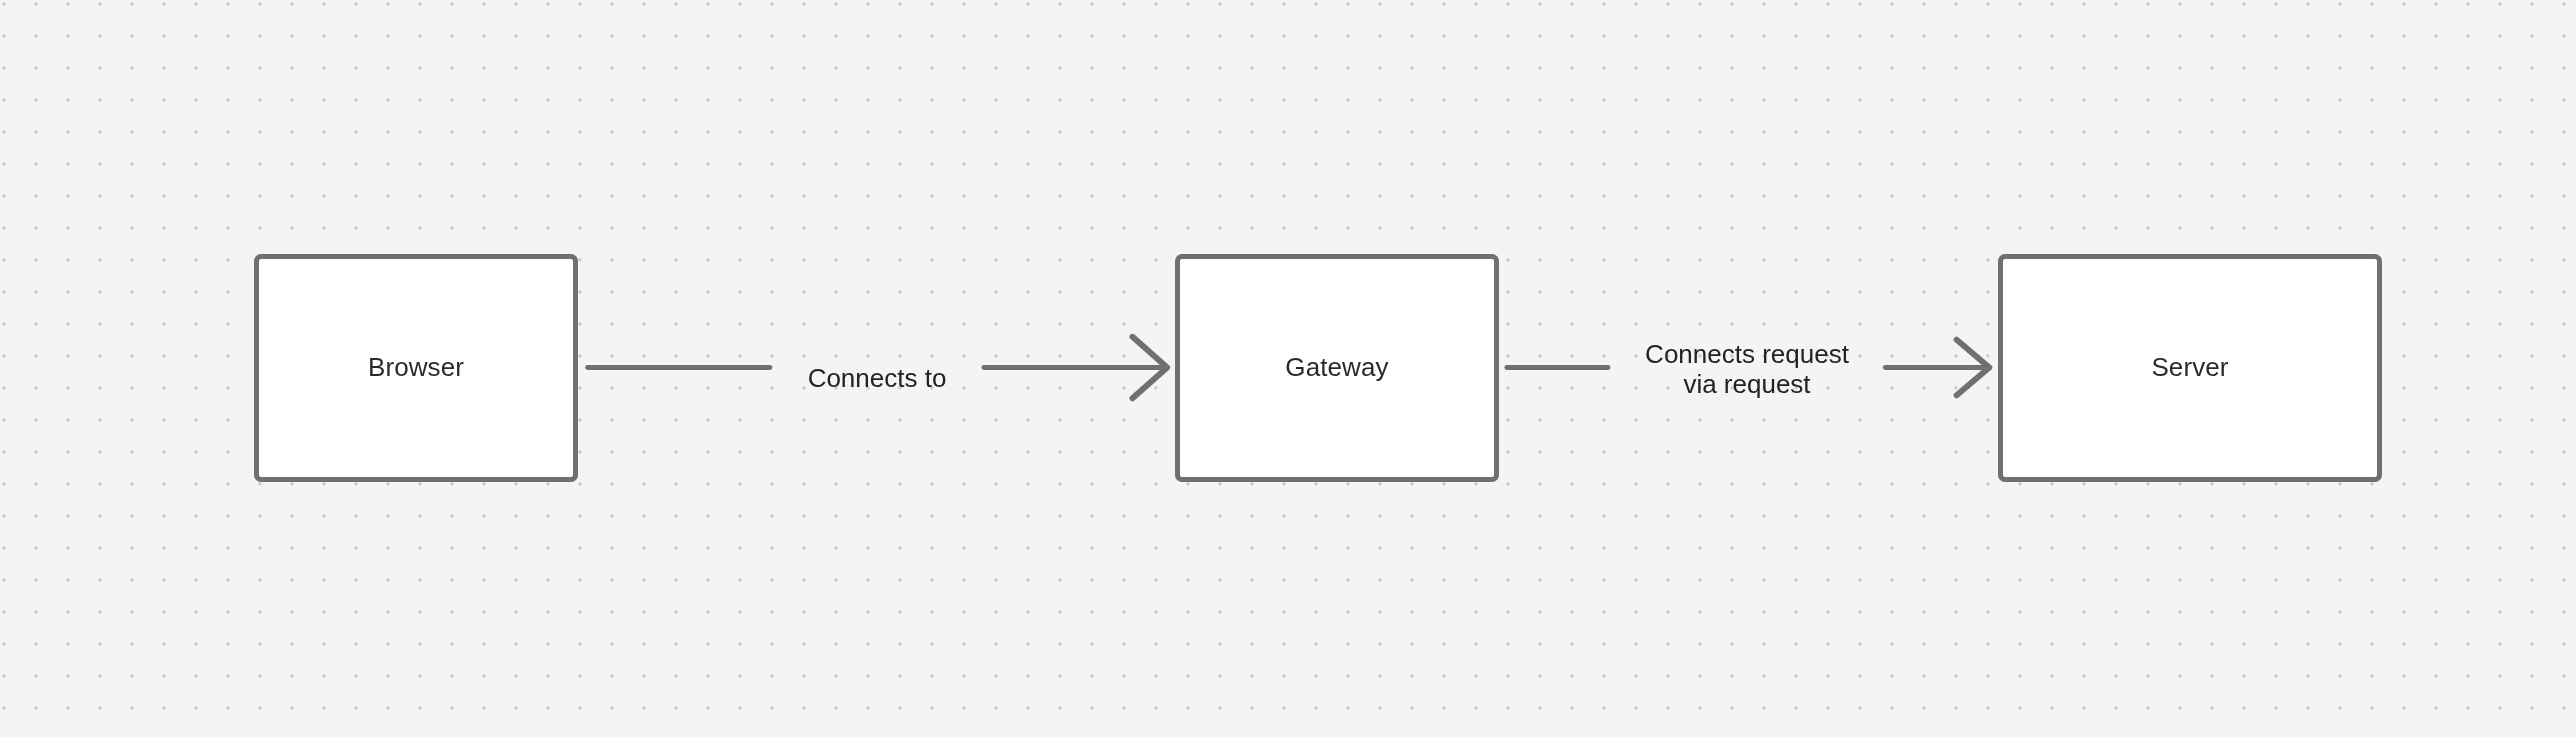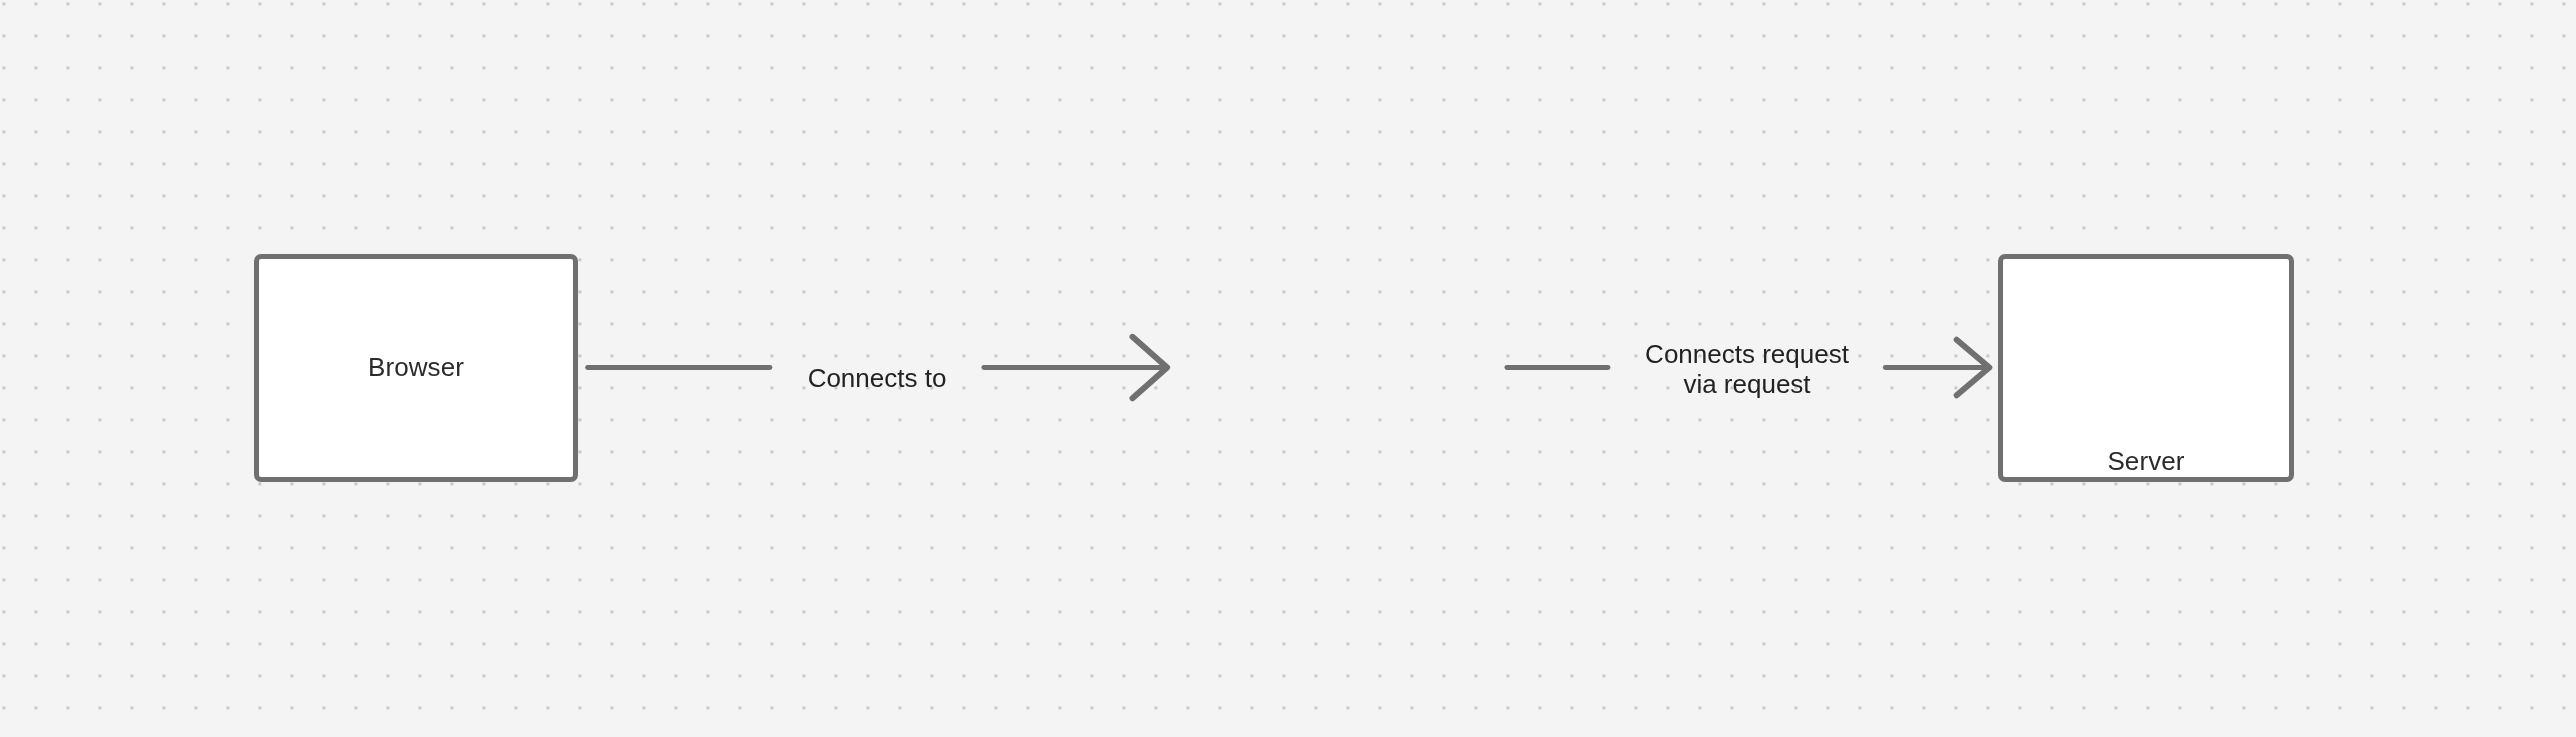--- a/index.html
+++ b/index.html
@@ -78,22 +78,25 @@
       <line x1="1521" y1="371" x2="1623" y2="371" stroke="#707070" stroke-width="5" stroke-linecap="round"></line>
       <line x1="1903" y1="371" x2="2002" y2="371" stroke="#707070" stroke-width="5" stroke-linecap="round"></line>
       <polyline points="1975,343 2008,371 1975,399" fill="none" stroke="#707070" stroke-width="6" stroke-linecap="round" stroke-linejoin="round"></polyline>
     </g>
   </svg>
 
   <div class="node" style="left:254px; top:254px; width:324px; height:228px;">
     <span class="node-label">Browser</span>
   </div>
 
+  <div class="node" style="left:1175px; top:254px; width:324px; height:228px;">
+    <span class="node-label">Gateway</span>
+  </div>
 
-  <div class="node" style="left:1998px; top:254px; width:296px; height:228px;align-items:flex-end;">
+  <div class="node" style="left:1998px; top:254px; width:384px; height:228px;">
     <span class="node-label">Server</span>
   </div>
 
   <div class="edge-label" style="left:877px; top:369px;margin-top:9px;">
     <div>Connects to</div>
   </div>
 
   <div class="edge-label two-line" style="left:1747px; top:369px;">
     <div>Connects request</div>
     <div>via request</div>

